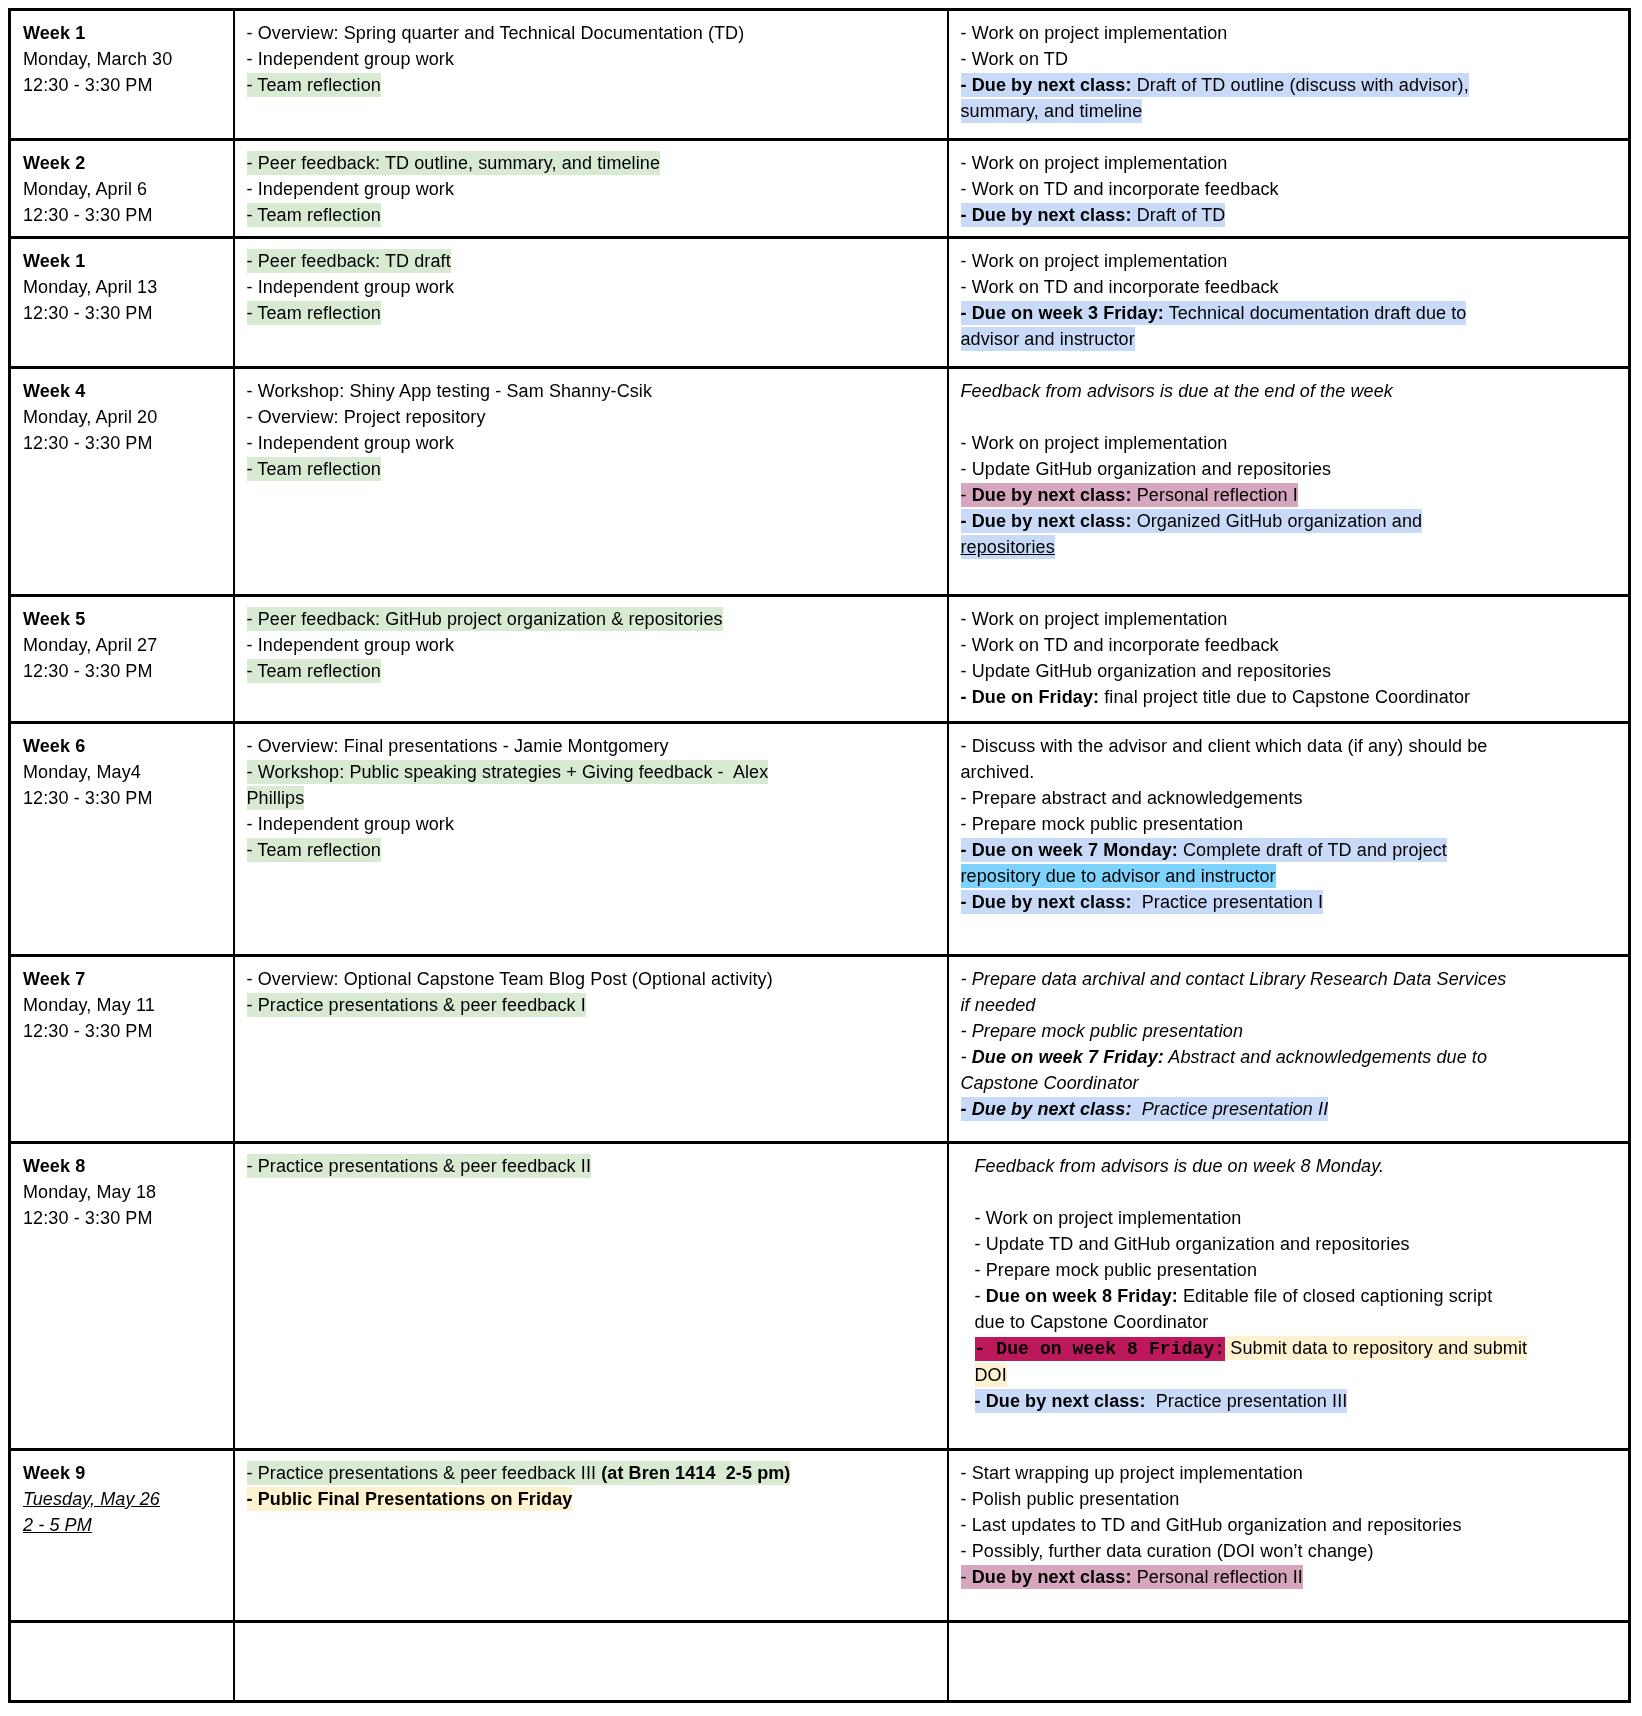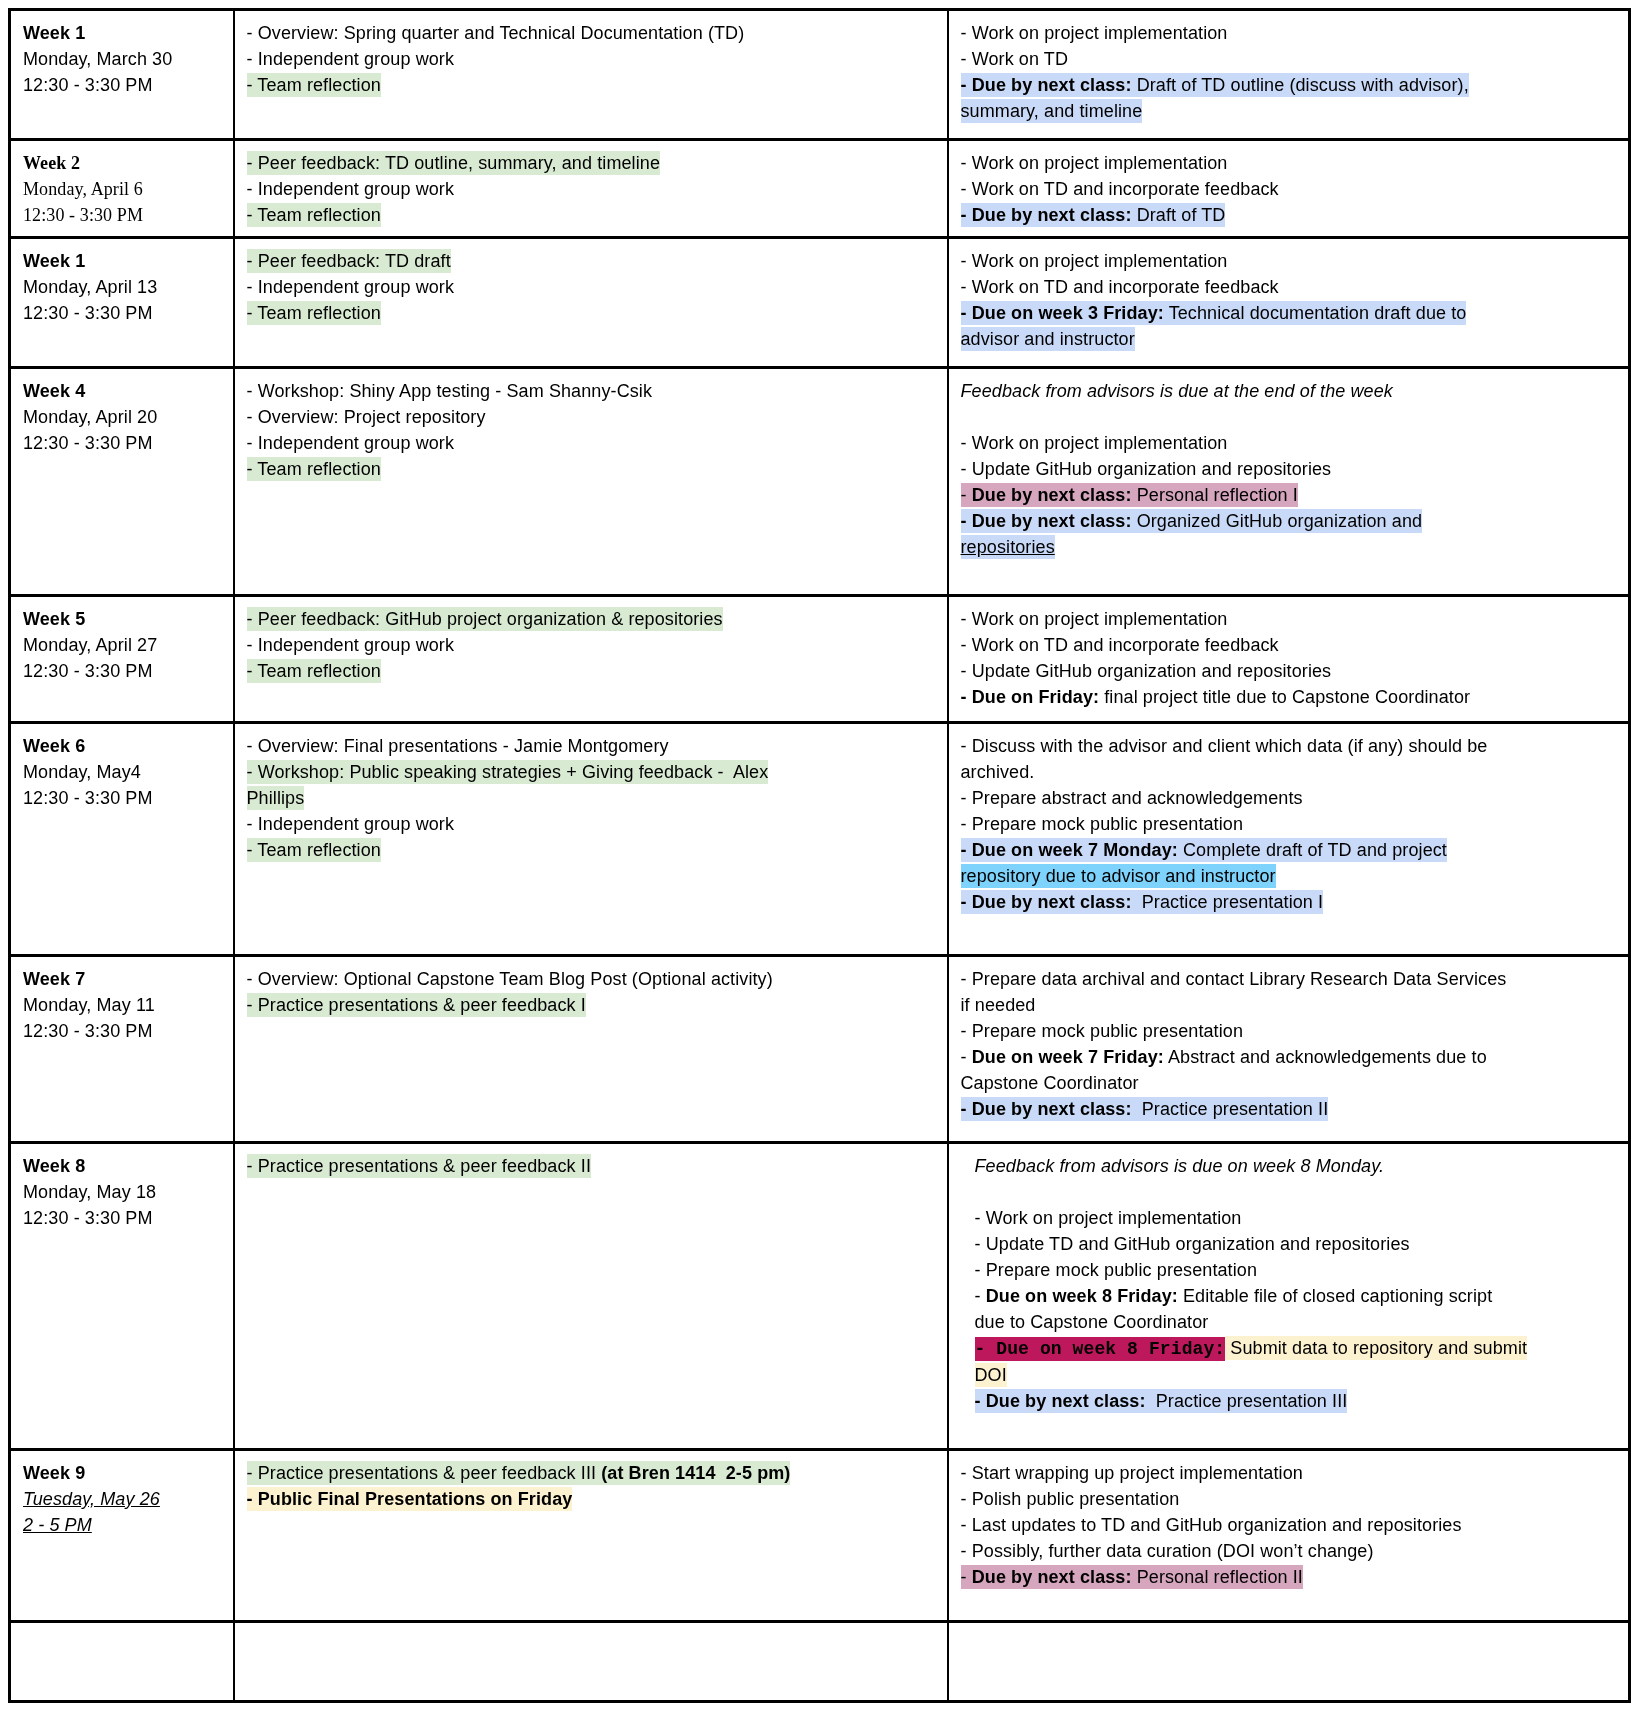--- a/index.html
+++ b/index.html
@@ -62,21 +62,21 @@
           <p class="line"><span class="seg" style="background-color: rgb(217, 234, 211);">- Team reflection</span></p>
         </td>
         <td style="height: 110px;">
           <p class="line"><span class="seg">- Work on project implementation</span></p>
           <p class="line"><span class="seg">- Work on TD</span></p>
           <p class="line"><span class="seg b" style="background-color: rgb(201, 218, 248);">- Due by next class:</span><span class="seg" style="background-color: rgb(201, 218, 248);"> Draft of TD outline (discuss with advisor),</span></p>
           <p class="line"><span class="seg" style="background-color: rgb(201, 218, 248);">summary, and timeline</span></p>
         </td>
       </tr>
       <tr>
-        <td style="height: 78px; font-family: Liberation Serif, serif;">
+        <td style="height: 78px;">
           <p class="line"><span class="seg b">Week 2</span></p>
           <p class="line"><span class="seg">Monday, April 6</span></p>
           <p class="line"><span class="seg">12:30 - 3:30 PM</span></p>
         </td>
         <td style="height: 78px;">
           <p class="line"><span class="seg" style="background-color: rgb(217, 234, 211);">- Peer feedback: TD outline, summary, and timeline</span></p>
           <p class="line"><span class="seg">- Independent group work</span></p>
           <p class="line"><span class="seg" style="background-color: rgb(217, 234, 211);">- Team reflection</span></p>
         </td>
         <td style="height: 78px;">
@@ -169,21 +169,21 @@
       <tr>
         <td style="height: 167px;">
           <p class="line"><span class="seg b">Week 7</span></p>
           <p class="line"><span class="seg">Monday, May 11</span></p>
           <p class="line"><span class="seg">12:30 - 3:30 PM</span></p>
         </td>
         <td style="height: 167px;">
           <p class="line"><span class="seg">- Overview: Optional Capstone Team Blog Post (Optional activity)</span></p>
           <p class="line"><span class="seg" style="background-color: rgb(217, 234, 211);">- Practice presentations &amp; peer feedback I</span></p>
         </td>
-        <td style="height: 167px;">
+        <td style="height: 167px; font-style: italic;">
           <p class="line"><span class="seg">- Prepare data archival and contact Library Research Data Services</span></p>
           <p class="line"><span class="seg">if needed</span></p>
           <p class="line"><span class="seg">- Prepare mock public presentation</span></p>
           <p class="line"><span class="seg">- </span><span class="seg b">Due on week 7 Friday:</span><span class="seg"> Abstract and acknowledgements due to</span></p>
           <p class="line"><span class="seg">Capstone Coordinator</span></p>
           <p class="line"><span class="seg b" style="background-color: rgb(201, 218, 248);">- Due by next class:</span><span class="seg" style="background-color: rgb(201, 218, 248);">  Practice presentation II</span></p>
         </td>
       </tr>
       <tr>
         <td style="height: 287px;">

